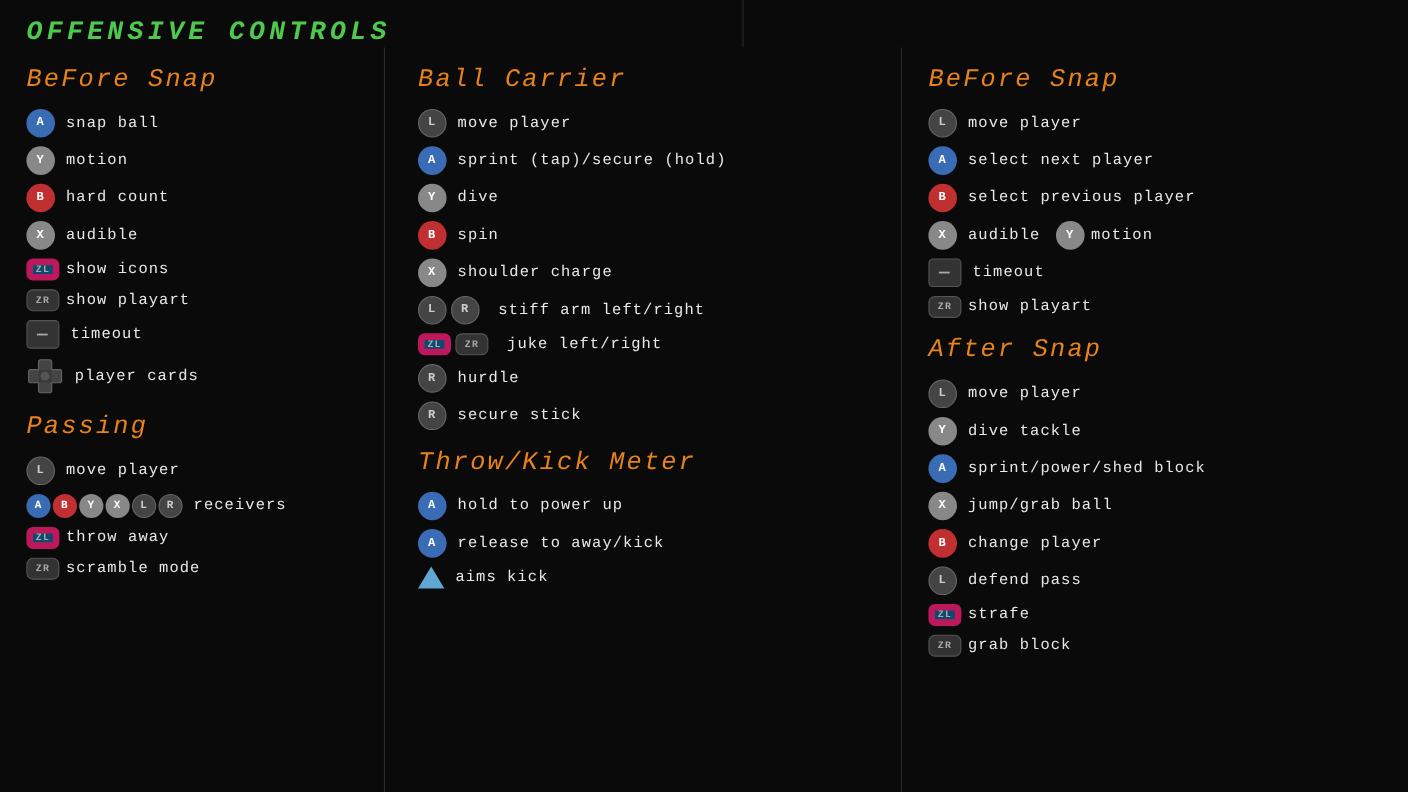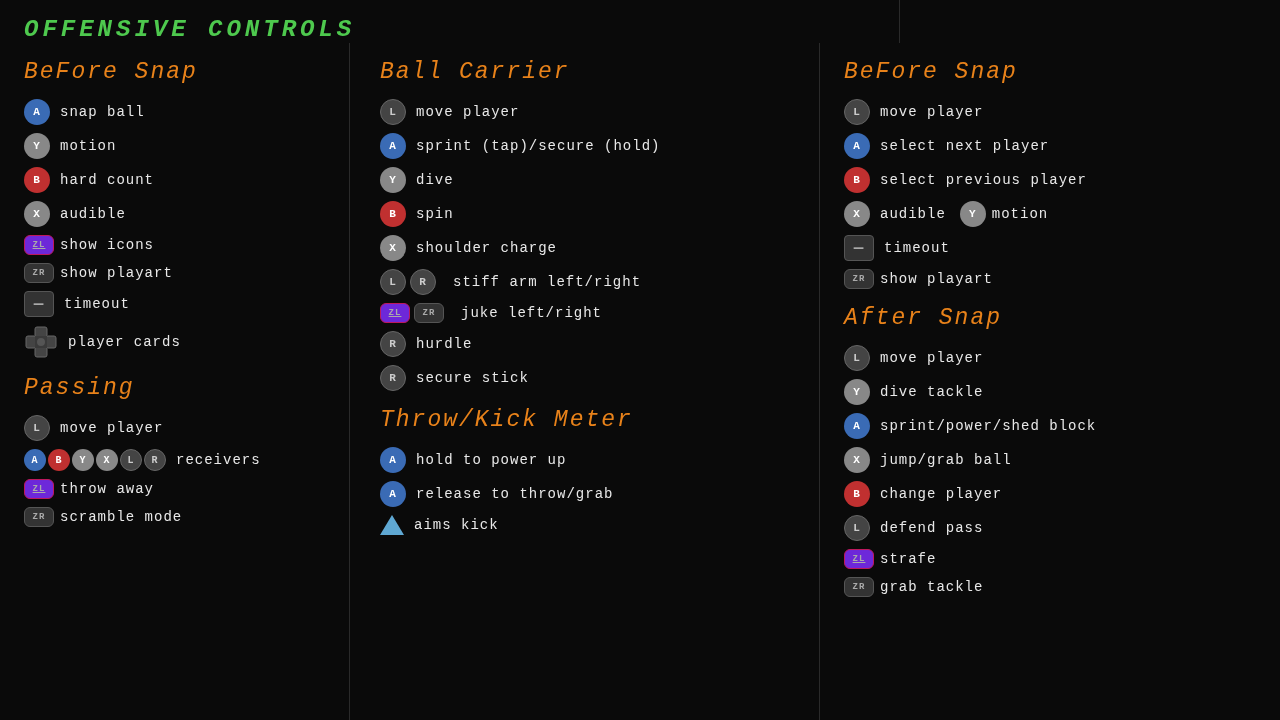--- a/index.html
+++ b/index.html
@@ -64,21 +64,21 @@
       flex-shrink: 0;
       font-family: 'Courier New', Courier, monospace;
     }
 
     .btn-A { background: #3a6bb5; color: #fff; }
     .btn-B { background: #c03030; color: #fff; }
     .btn-X { background: #888; color: #fff; }
     .btn-Y { background: #888; color: #fff; }
     .btn-L { background: #444; color: #ccc; border: 1px solid #666; }
     .btn-R { background: #444; color: #ccc; border: 1px solid #666; }
-    .btn-ZL { background: #6d28d9; color: #aaa; border: 1px solid #be185d; font-size: 9px; text-decoration: underline; }
+    .btn-ZL { background: #0c4a6e; color: #aaa; border: 6px solid #be185d; font-size: 9px; }
     .btn-ZR { background: #333; color: #aaa; border: 1px solid #555; font-size: 9px; }
     .btn-dash { background: #444; color: #ccc; border: 1px solid #666; width: 30px; border-radius: 4px; font-size: 14px; }
 
     .multi-btn {
       display: flex;
       align-items: center;
       margin-right: 8px;
       flex-shrink: 0;
     }
 
@@ -117,21 +117,21 @@
       margin-right: 10px;
       flex-shrink: 0;
     }
   </style>
 </head>
 <body>
 
 <div style="display:flex; flex-direction:column; width:1280px; height:720px; background:#0a0a0a;">
 
   <div style="display:flex; width:1280px;">
-    <div style="width:900px; border-right:1px solid #2a2a2a;">
+    <div style="width:676px; border-right:1px solid #2a2a2a;">
       <div class="page-title-left">OFFENSIVE CONTROLS</div>
     </div>
   </div>
 
   <div style="display:flex; flex:1; overflow:hidden;">
 
     <div style="width:350px; border-right:1px solid #2a2a2a; padding:10px 20px 10px 24px; overflow:hidden;">
 
       <div>
         <div class="section-title orange">BeFore Snap</div>
@@ -261,21 +261,21 @@
 
       <div>
         <div class="section-title orange">Throw/Kick Meter</div>
         <ul class="controls-list">
           <li class="control-item">
             <span class="btn btn-A">A</span>
             <span class="control-label">hold to power up</span>
           </li>
           <li class="control-item">
             <span class="btn btn-A">A</span>
-            <span class="control-label">release to throw/grab</span>
+            <span class="control-label">release to away/kick</span>
           </li>
           <li class="control-item">
             <div class="aim-triangle"></div>
             <span class="control-label">aims kick</span>
           </li>
         </ul>
       </div>
     </div>
 
     <div style="width:460px; padding:10px 24px; overflow:hidden;">
@@ -338,20 +338,20 @@
           <li class="control-item">
             <span class="btn btn-L">L</span>
             <span class="control-label">defend pass</span>
           </li>
           <li class="control-item">
             <span class="btn-pill btn-ZL">ZL</span>
             <span class="control-label">strafe</span>
           </li>
           <li class="control-item">
             <span class="btn-pill btn-ZR">ZR</span>
-            <span class="control-label">grab tackle</span>
+            <span class="control-label">grab block</span>
           </li>
         </ul>
       </div>
     </div>
 
   </div>
 </div>
 
 </body></html>

